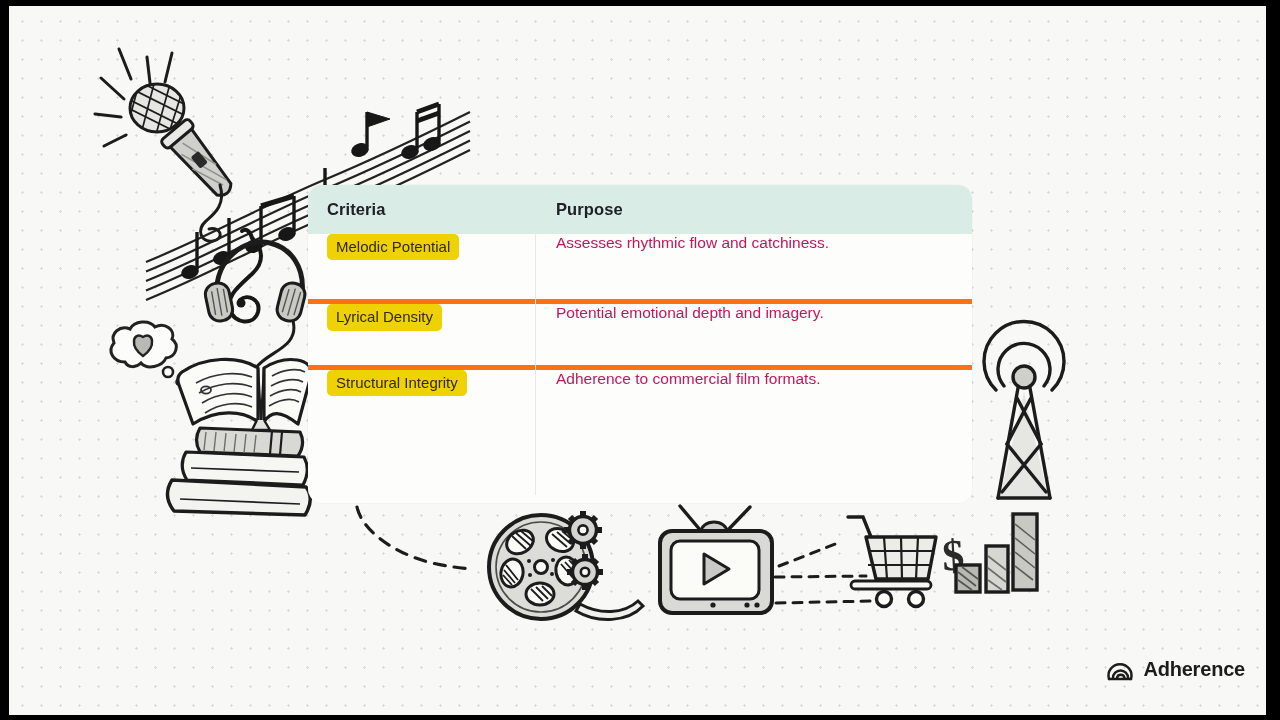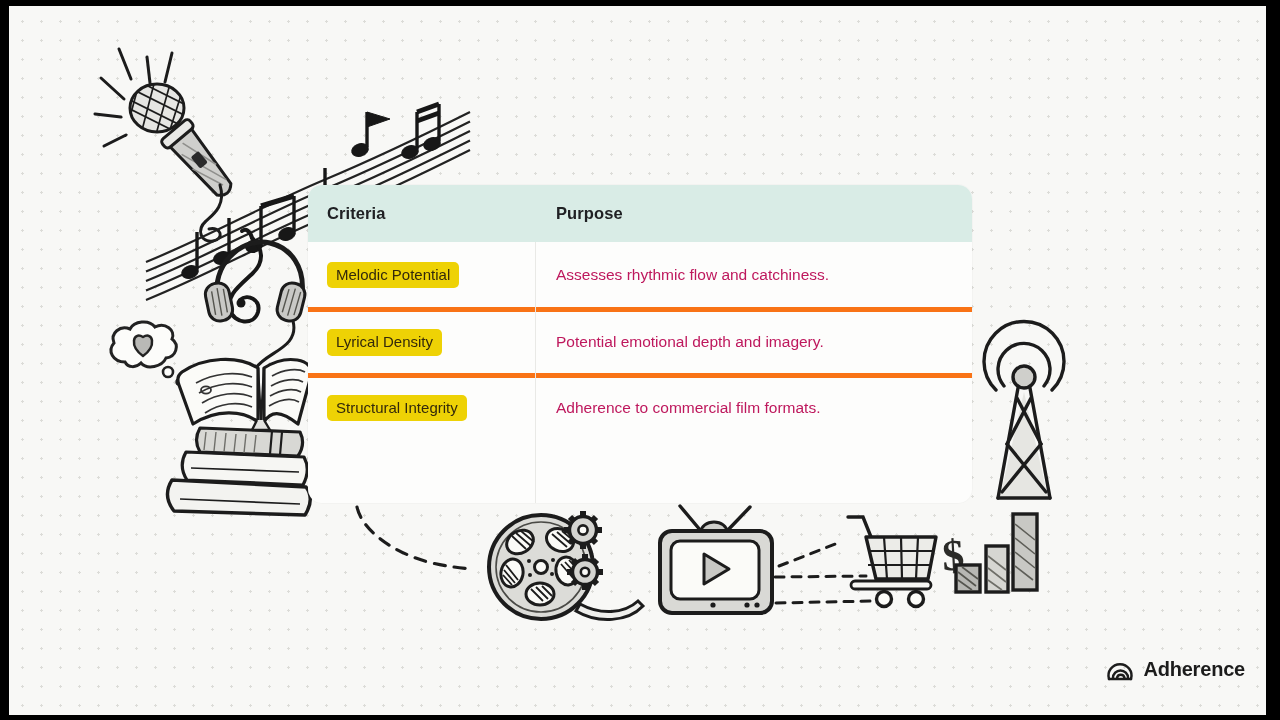--- a/index.html
+++ b/index.html
@@ -7,27 +7,27 @@
          font-family:"Liberation Sans",sans-serif;}
   .frame{position:absolute;left:9px;top:6px;right:14px;bottom:5px;background:#f8f8f6;
          background-image:radial-gradient(circle,#dcdcd8 1.1px,transparent 1.4px);
          background-size:19px 19px;background-position:4px 6px;}
   .doodles{position:absolute;left:0;top:0;width:1280px;height:720px;pointer-events:none;}
 
   
   .crit-table{position:absolute;left:308px;top:185px;width:664px;height:318px;
         border-radius:14px;overflow:hidden;background:#fdfdfc;
         box-shadow:0 0 0 1px rgba(0,0,0,0.02);}
-  .t-head{display:flex;align-items:center;height:57px;background:#d9ece6;}
+  .t-head{display:flex;align-items:center;height:49px;background:#d9ece6;}
   .t-head .c1,.t-head .c2{font-size:16.5px;font-weight:700;color:#202124;letter-spacing:.1px;}
   .c1{width:227px;box-sizing:border-box;padding-left:19px;flex:0 0 auto;}
   .c2{flex:1;box-sizing:border-box;padding-left:21px;}
   .t-body{position:relative;height:261px;}
   .v-div{position:absolute;left:227px;top:0;bottom:0;width:1px;background:#e9e9e6;}
-  .t-row{display:flex;align-items:center;height:65.25px;box-sizing:border-box;}
+  .t-row{display:flex;height:65.25px;box-sizing:border-box;}
   .t-row + .t-row{border-top:5px solid #f97316;}
   .chip{display:inline-block;background:#eed205;color:#33290b;font-size:15px;
         padding:3px 9px;border-radius:5px;line-height:1.35;}
   .purpose{font-size:15.5px;color:#be185d;}
 
   
   .brand{position:absolute;right:35px;top:658px;display:flex;align-items:center;gap:7px;}
   .brand-text{font-size:20px;font-weight:600;color:#1c1c1c;letter-spacing:-0.2px;}
 </style>
 </head>

